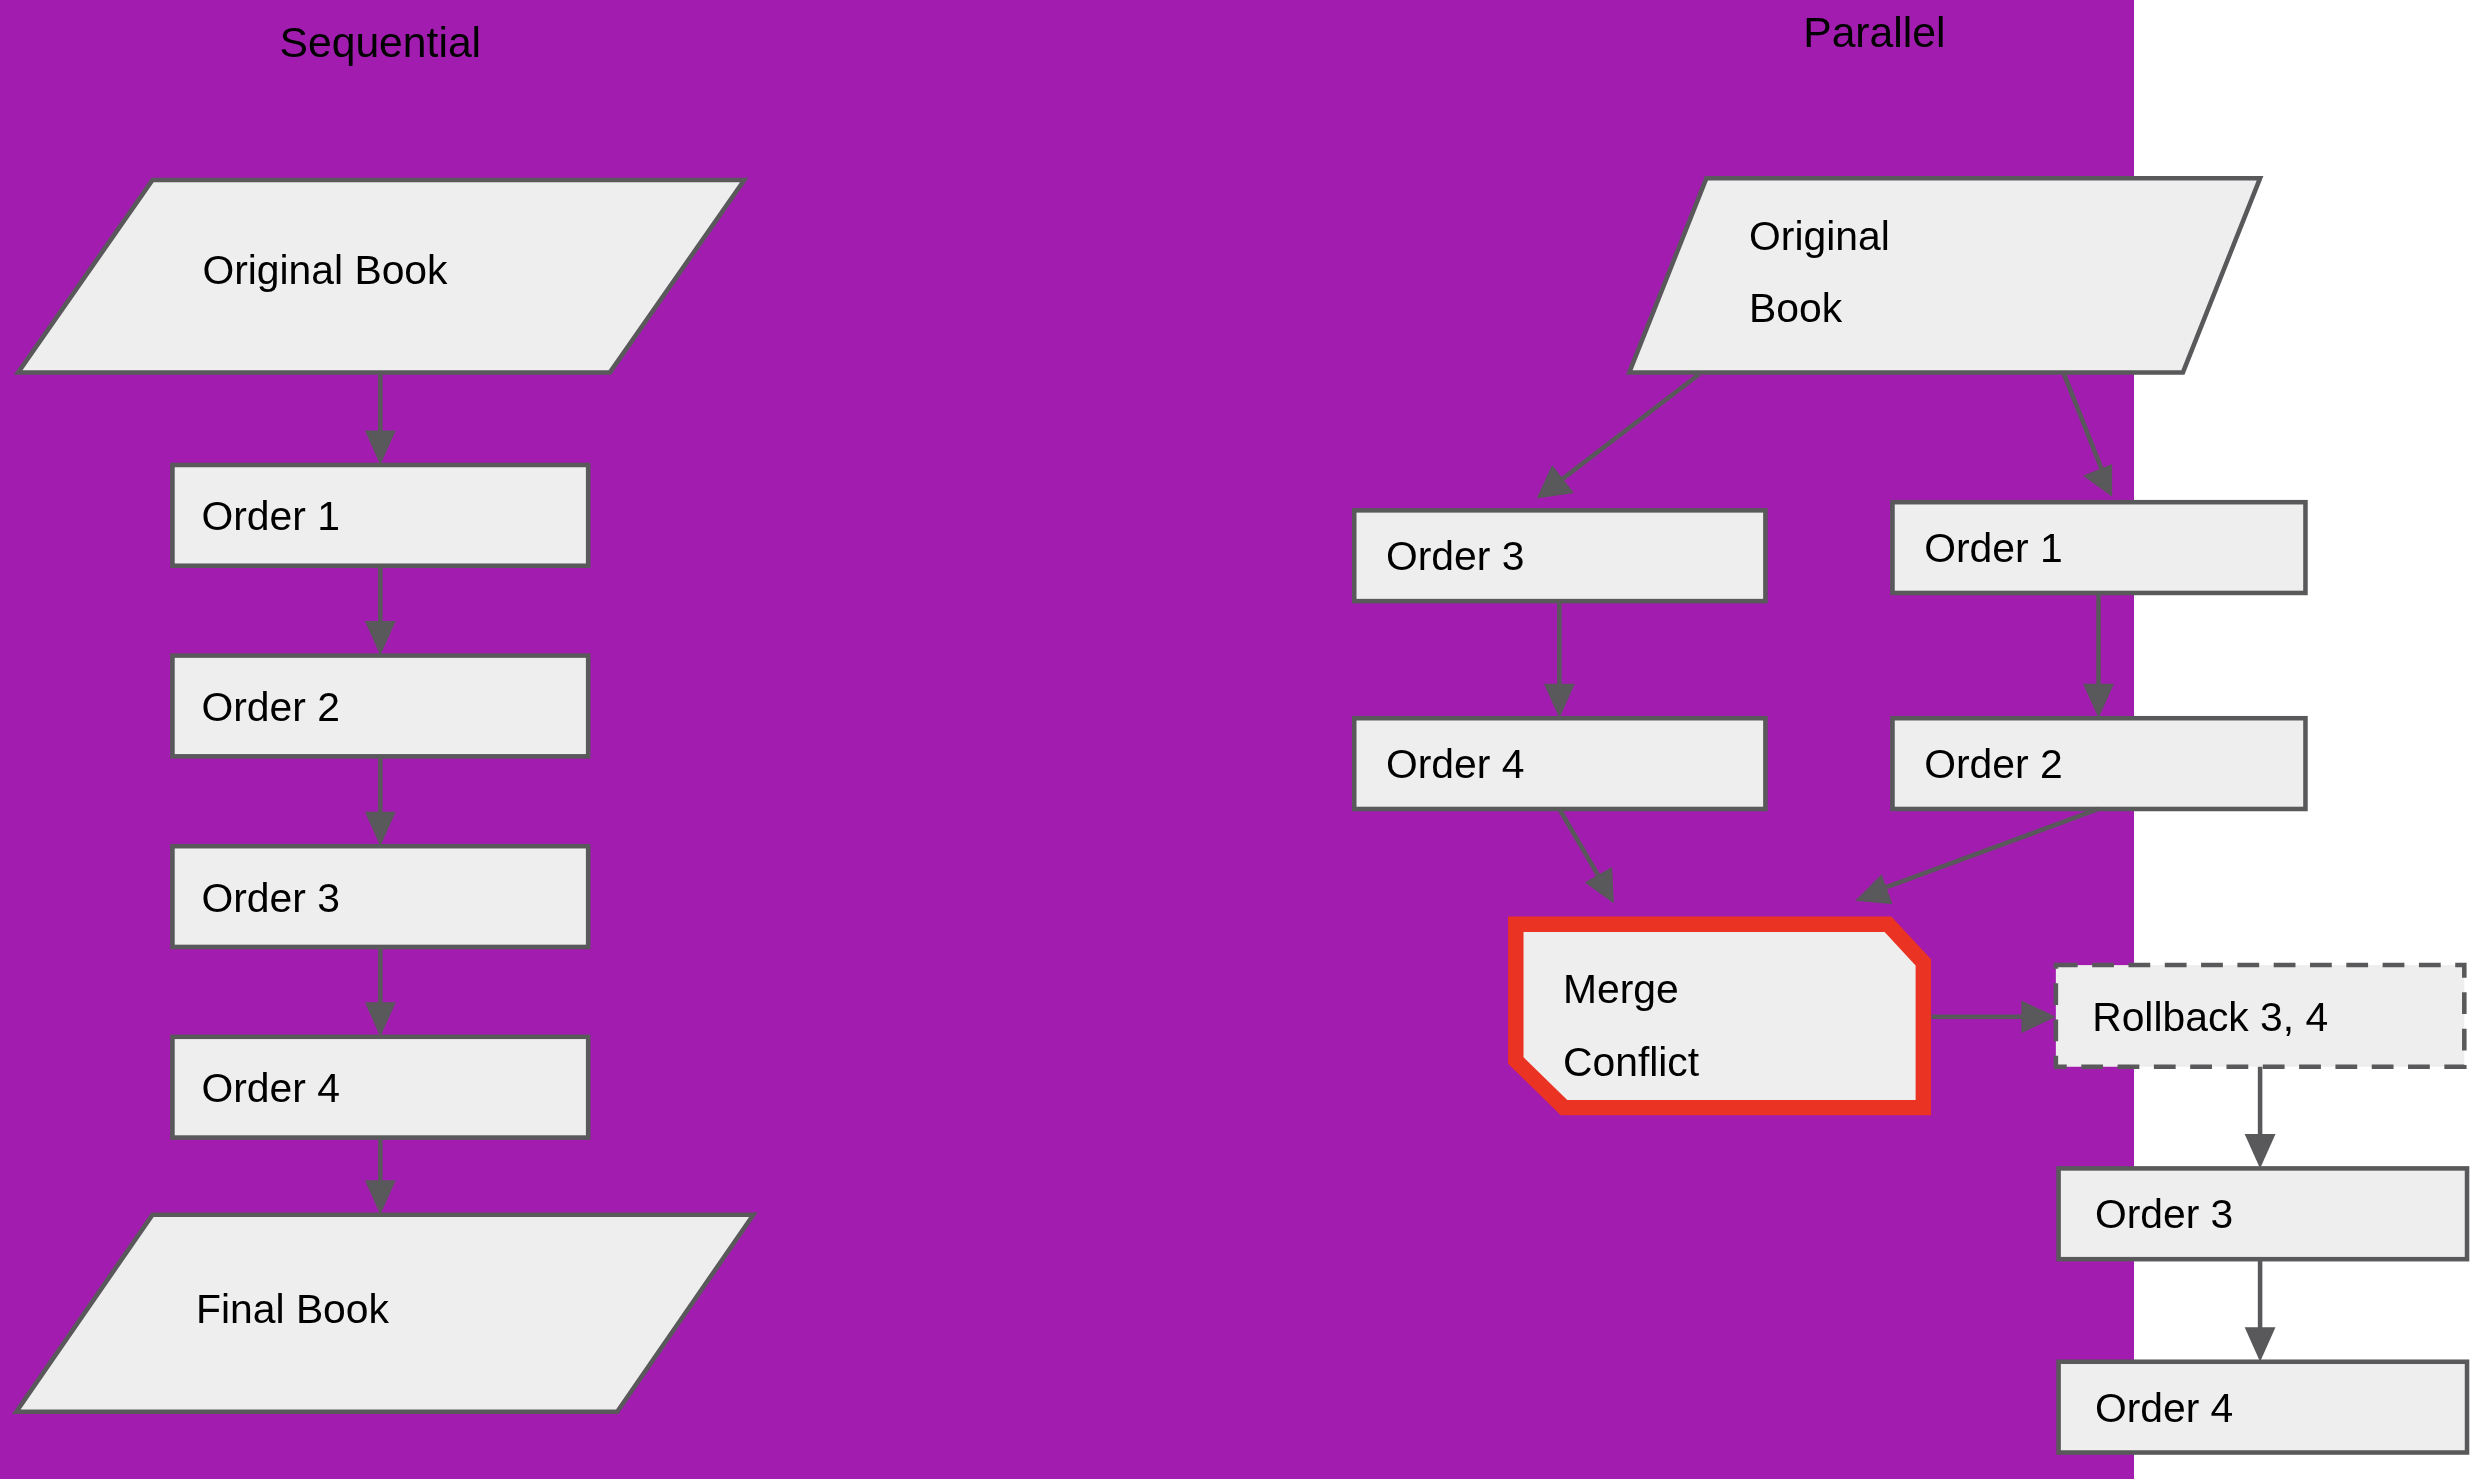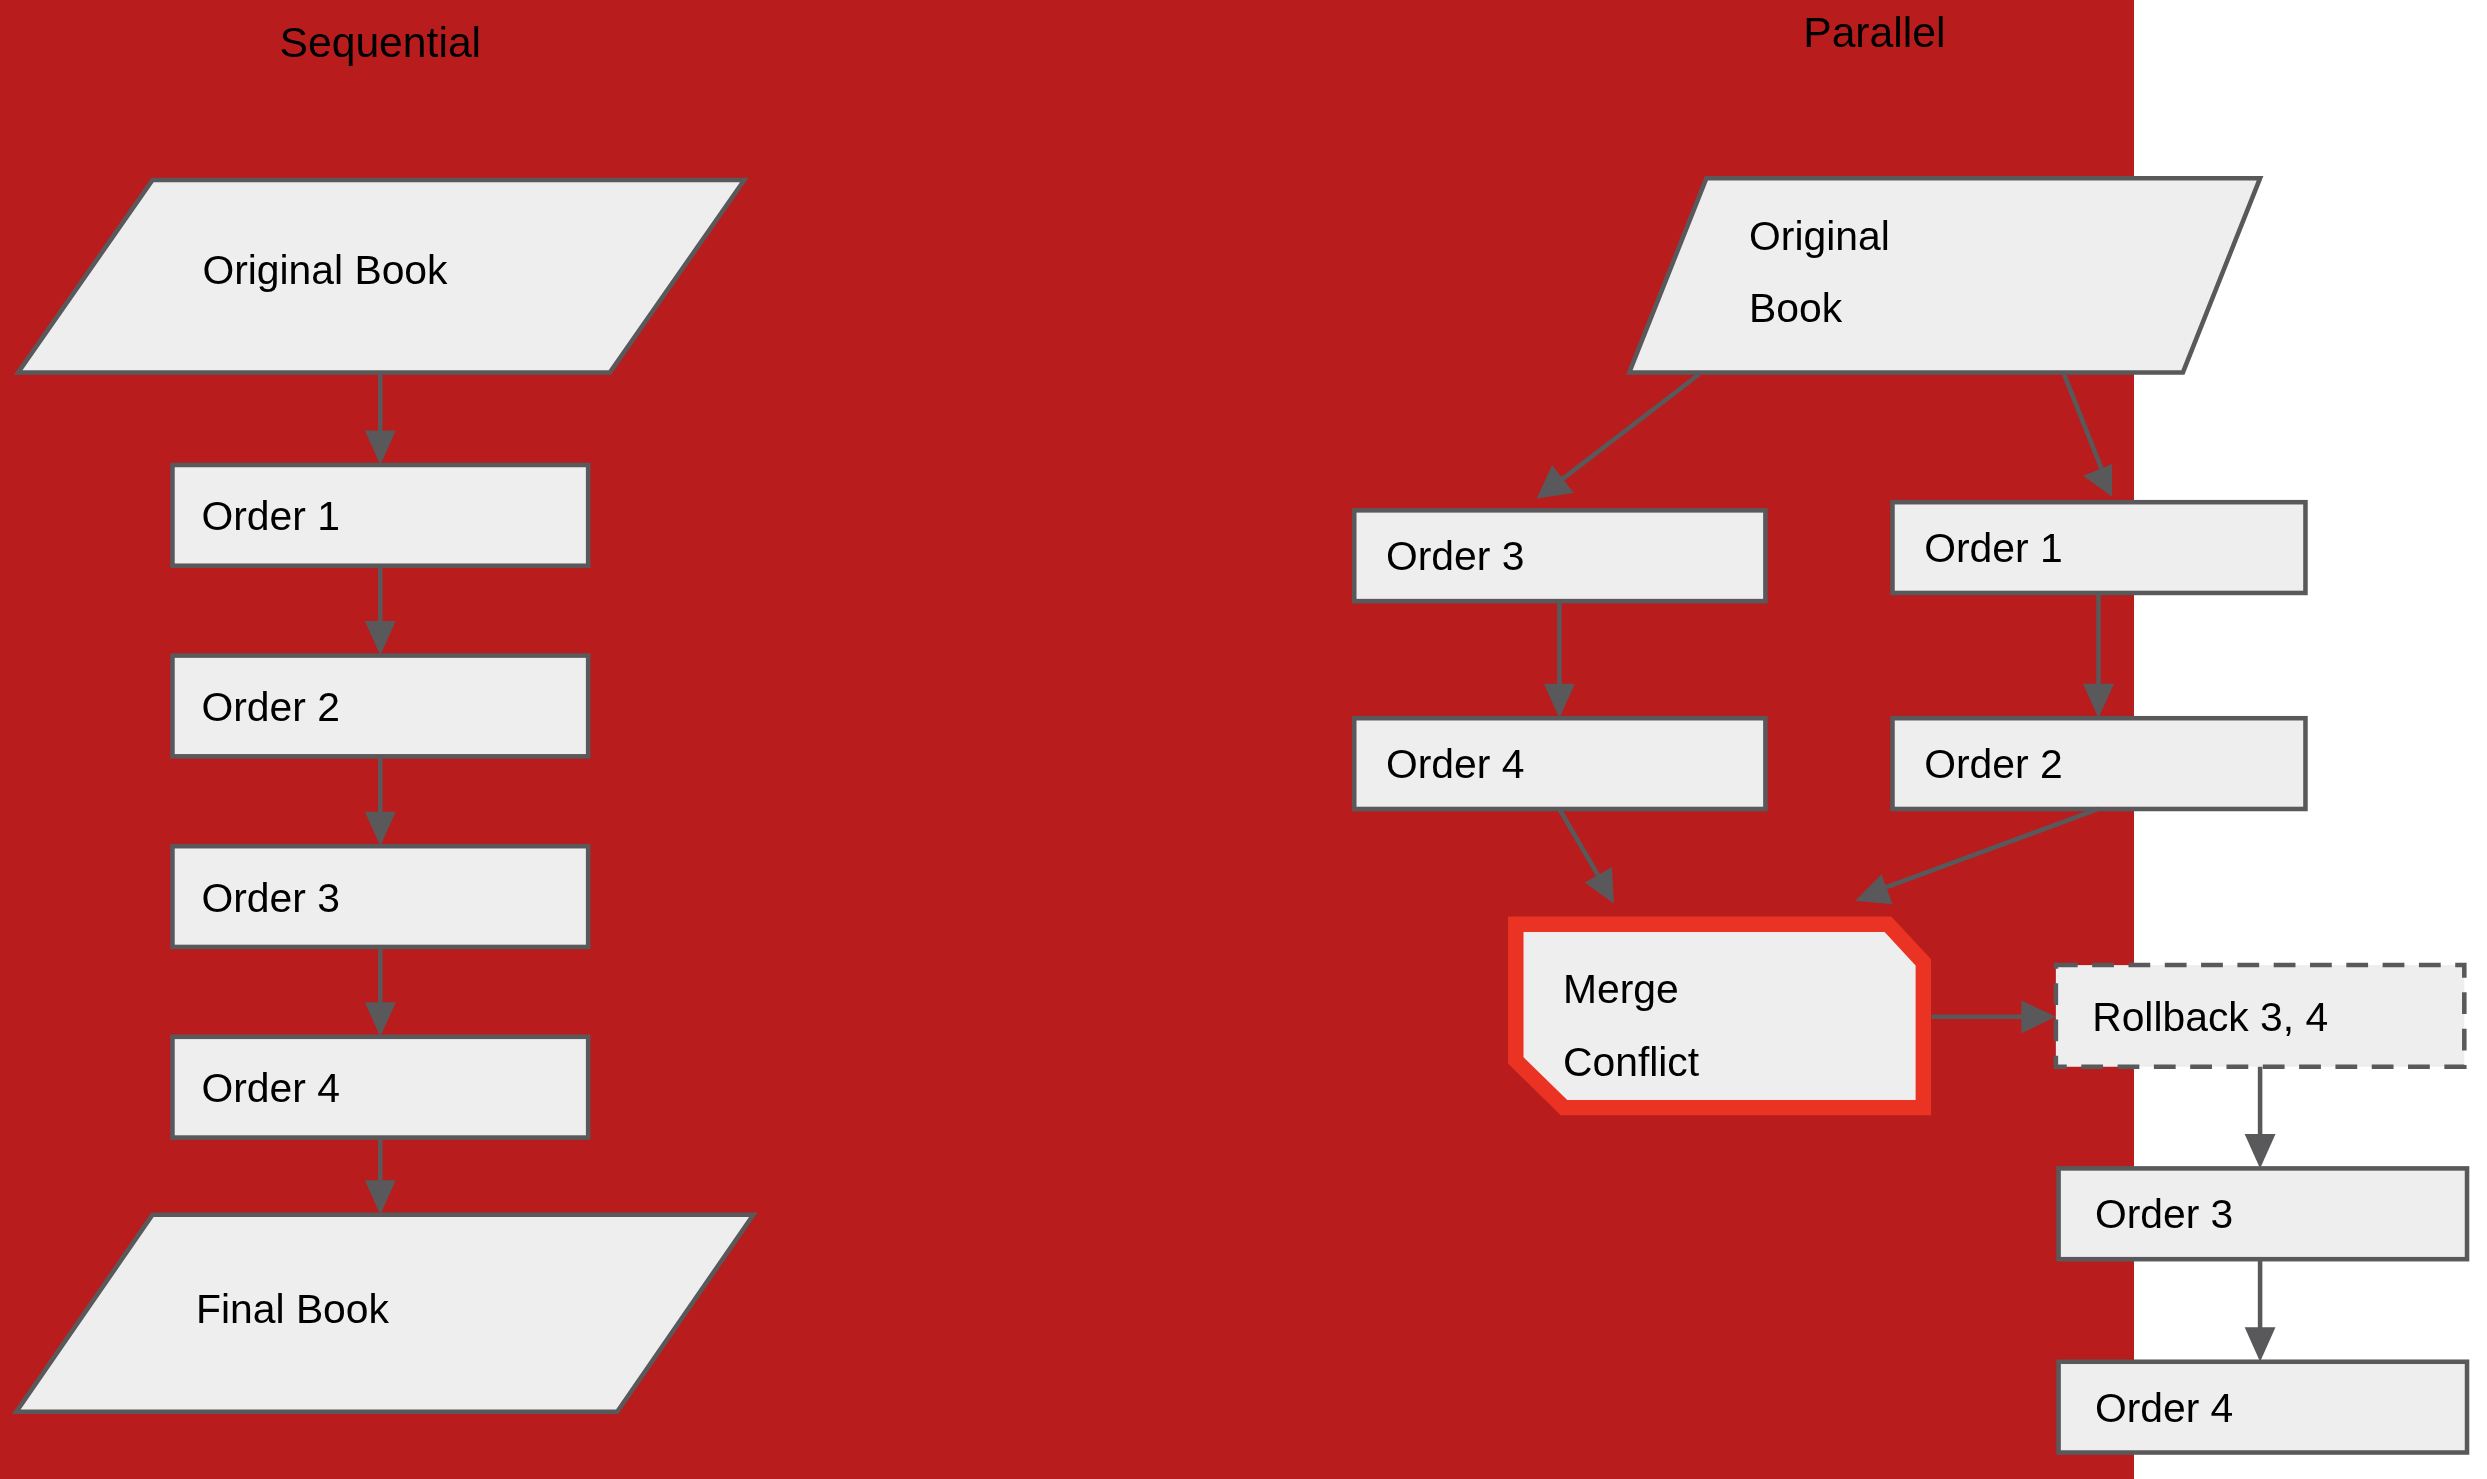--- a/index.html
+++ b/index.html
@@ -10,21 +10,21 @@
   body {
     width: 2487px;
     height: 1480px;
     overflow: hidden;
     font-family: "Liberation Sans", sans-serif;
   }
   #diagram-root {
     position: relative;
     width: 2134px;
     height: 1480px;
-    background: #b91c1c;
+    background: #a21caf;
   }
   svg.diagram {
     display: block;
     width: 2487px;
     height: 1480px;
   }
   .col-title {
     font-family: "Liberation Sans", sans-serif;
     font-size: 47px;
     fill: #000000;

